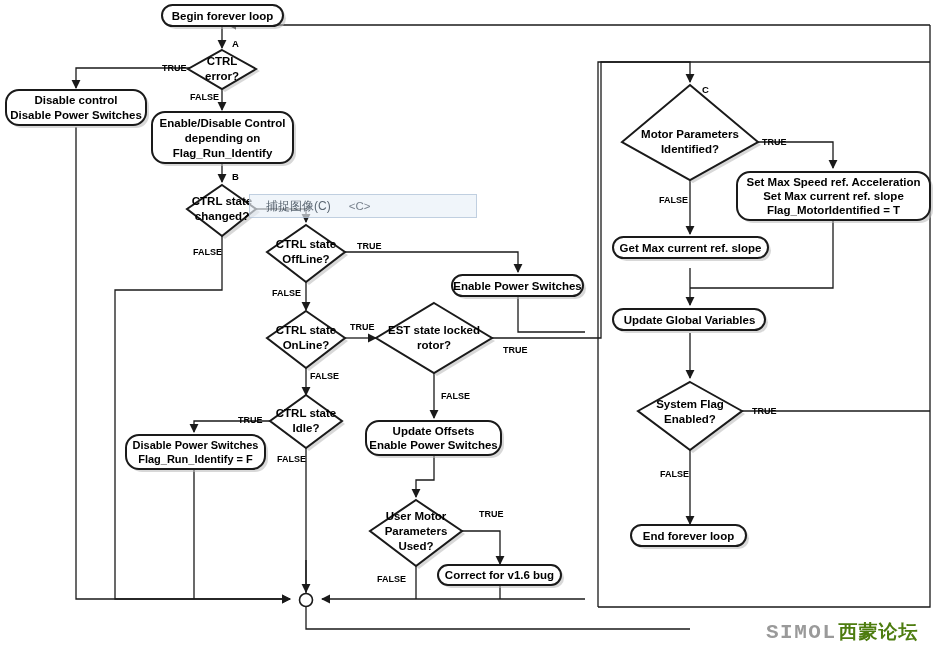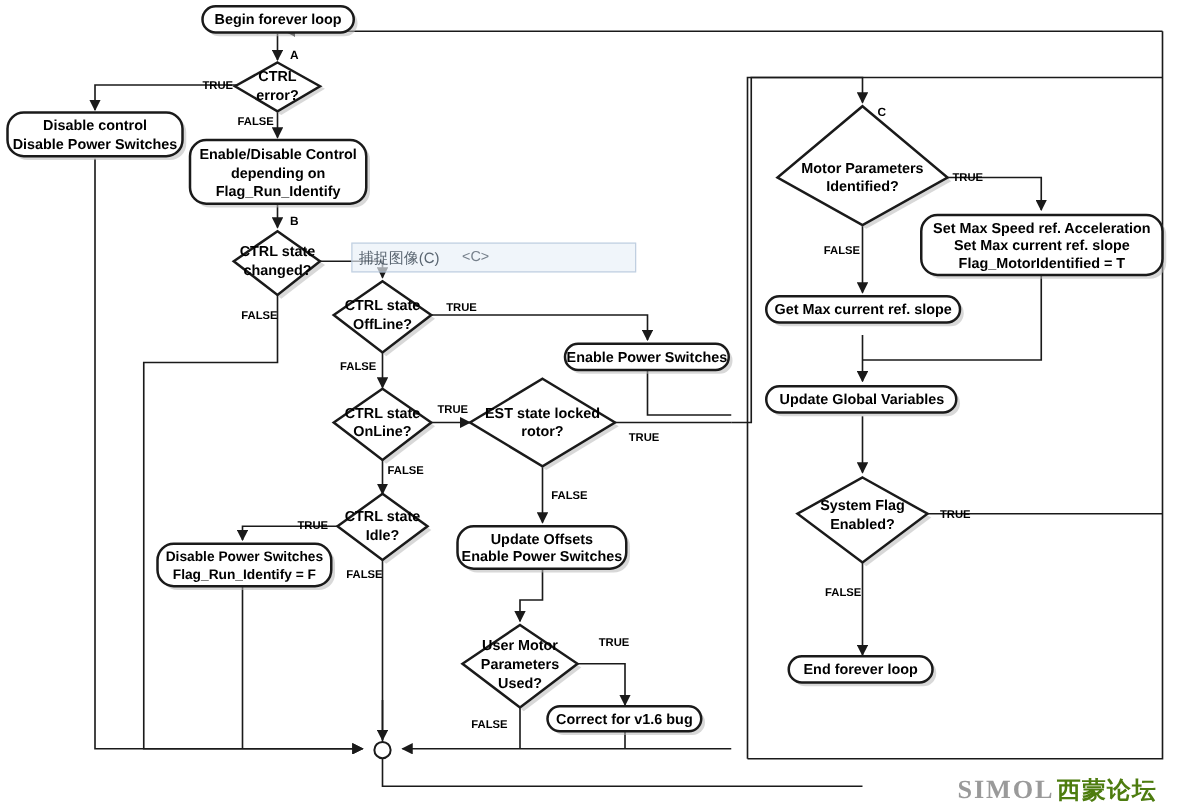--- a/index.html
+++ b/index.html
@@ -74,43 +74,42 @@
     left: 249px;
     top: 194px;
     width: 228px;
     height: 24px;
     background: rgba(233, 240, 248, 0.72);
     border: 1px solid rgba(170, 190, 212, 0.75);
     box-sizing: border-box;
     display: flex;
     align-items: center;
     gap: 18px;
-    padding-left: 5px;
+    padding-left: 16px;
     font-family: "Liberation Sans", sans-serif;
     font-size: 12px;
     color: #4d5a66;
     opacity: 0.92;
-    margin-left: 32px;
   }
   #capture-tooltip .tt-shortcut {
     color: #6b7682;
     font-size: 11.5px;
   }
   
   #watermark {
     position: absolute;
     left: 766px;
     top: 619px;
     display: flex;
     align-items: baseline;
     gap: 2px;
     user-select: none;
   }
   #watermark .wm-latin {
-    font-family: Liberation Serif, serif;
+    font-family: Liberation Mono, monospace;
     font-size: 21px;
     font-weight: bold;
     letter-spacing: 1.5px;
     color: #9a9a9a;
   }
   #watermark .wm-cjk {
     font-family: "DejaVu Sans", sans-serif;
     font-size: 19px;
     font-weight: bold;
     color: #4d7c0f;

